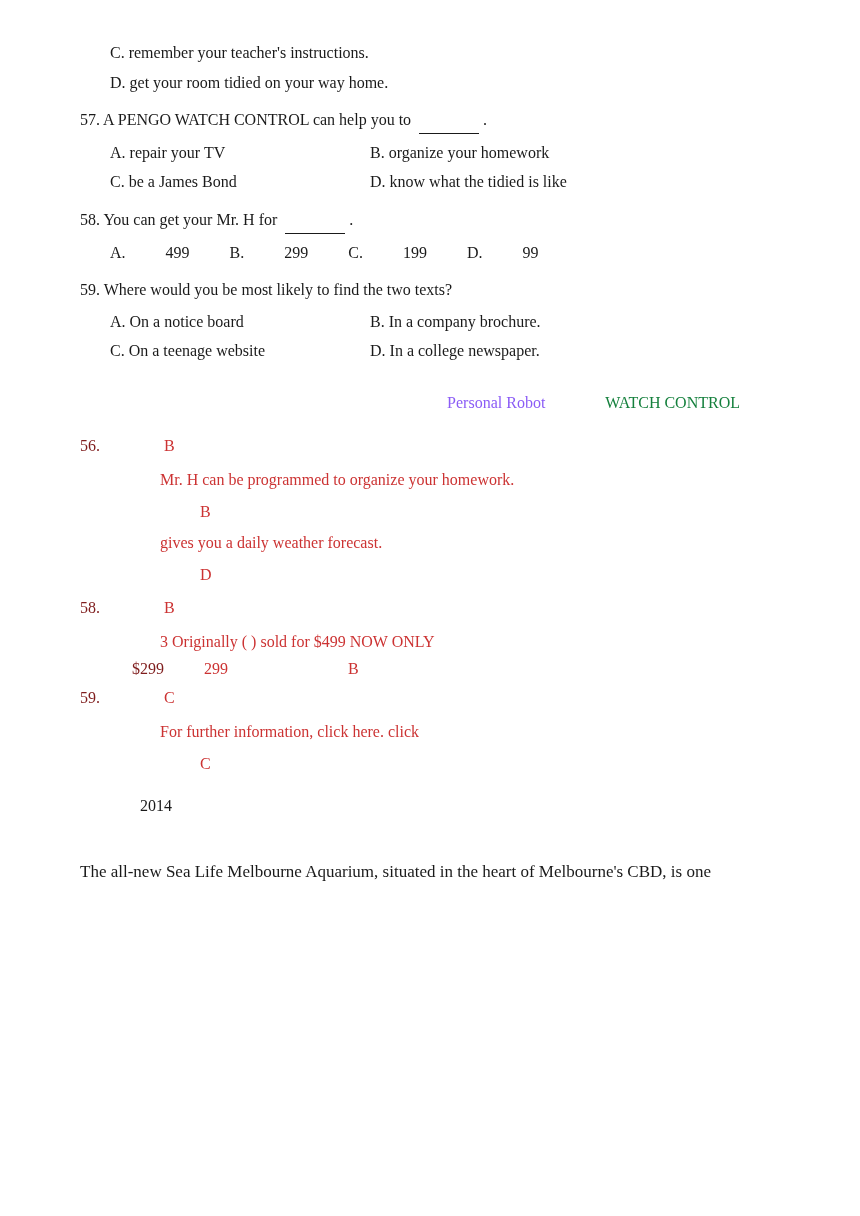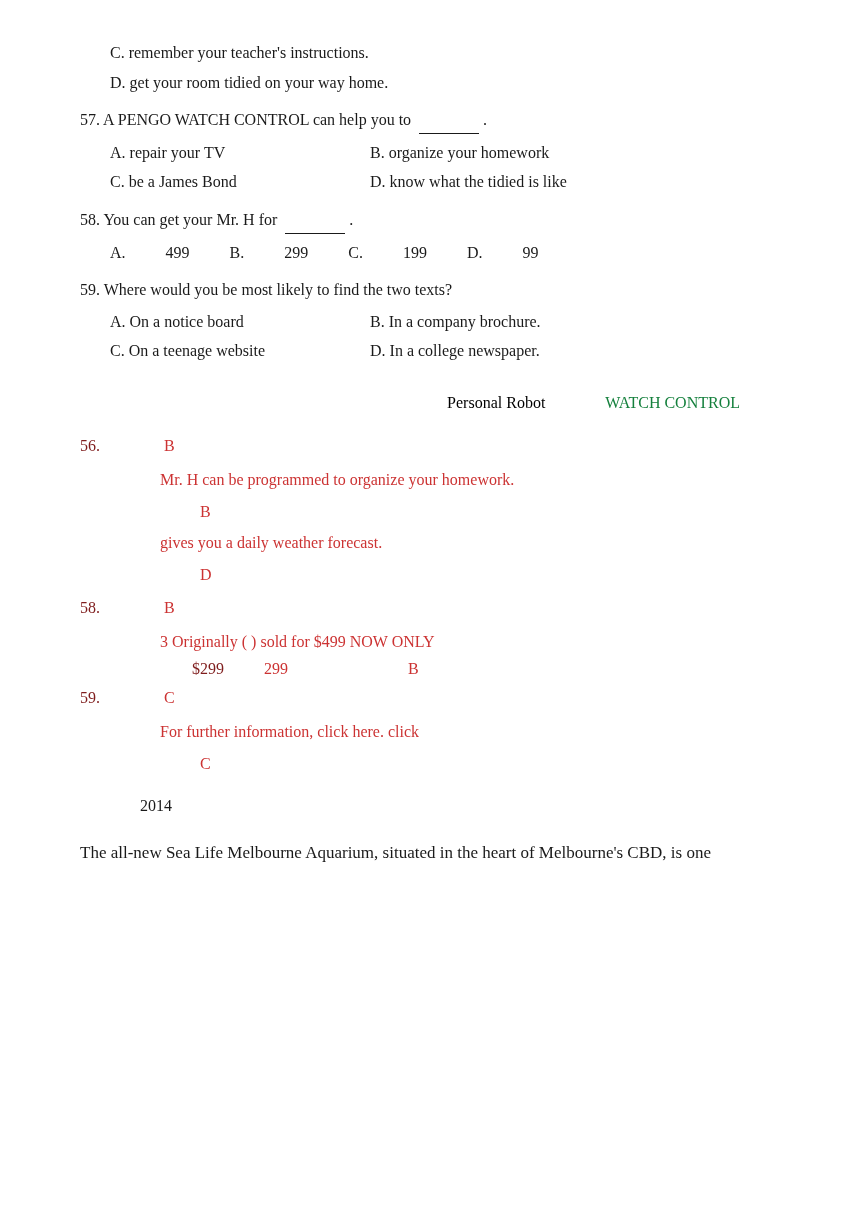--- a/index.html
+++ b/index.html
@@ -79,21 +79,21 @@
       line-height: 1.6;
     }
     .answer-sub {
       color: #cc3333;
       margin-left: 120px;
       margin-bottom: 6px;
       line-height: 1.6;
     }
     .year-line {
       margin-top: 20px;
-      margin-bottom: 24px;
+      margin-bottom: 43px;
       color: #1a1a1a;
       text-align: left;
       margin-left: 60px;
     }
     .next-passage {
       margin-top: 10px;
       line-height: 1.7;
       font-size: 17px;
     }
     .blank-line {
@@ -156,40 +156,40 @@
     <span>B. In a company brochure.</span>
   </div>
   <div class="option-inline">
     <span>C. On a teenage website</span>
     <span>D. In a college newspaper.</span>
   </div>
 </div>
 
 <div class="answer-section">
   <div class="answer-header">
-    <span style="color:#000000;">Personal Robot</span>
+    <span style="color:#8b5cf6;">Personal Robot</span>
     <span style="color:#15803d;">WATCH CONTROL</span>
   </div>
 
   <div class="answer-row">
     <span class="answer-num">56.</span>
     <span class="answer-letter">B</span>
   </div>
   <div class="answer-explanation">Mr. H can be programmed to organize your homework.</div>
   <div class="answer-sub">B</div>
 
   <div class="answer-explanation">gives you a daily weather forecast.</div>
   <div class="answer-sub">D</div>
 
   <div class="answer-row">
     <span class="answer-num">58.</span>
     <span class="answer-letter">B</span>
   </div>
   <div class="answer-explanation">3    Originally (       ) sold for $499    NOW ONLY</div>
-  <div style="display:flex; gap:40px; margin-left:112px; margin-bottom:6px;">
+  <div style="display:flex; gap:40px; margin-left:52px; margin-bottom:6px;">
     <span class="answer-num">$299</span>
     <span style="color:#cc3333;">299</span>
     <span class="answer-letter" style="margin-left:80px;">B</span>
   </div>
 
   <div class="answer-row">
     <span class="answer-num">59.</span>
     <span class="answer-letter">C</span>
   </div>
   <div class="answer-explanation">For further information, click here.        click</div>

